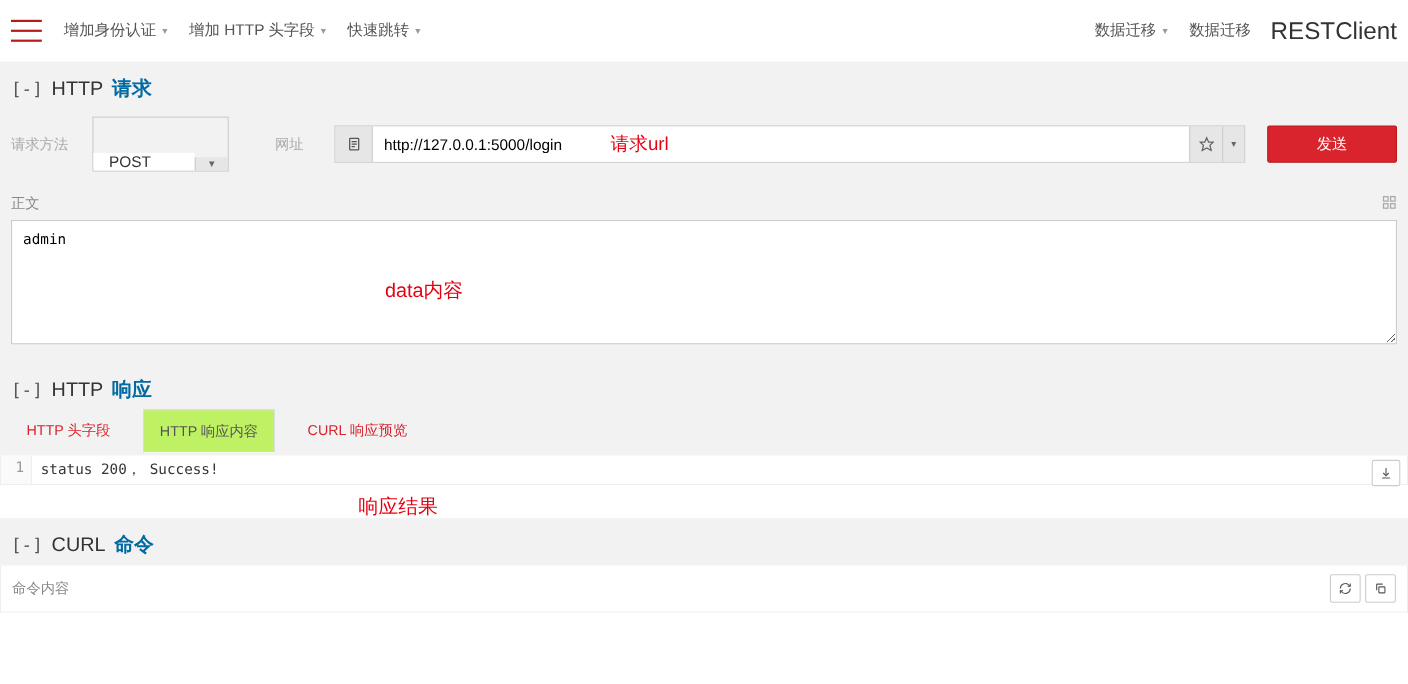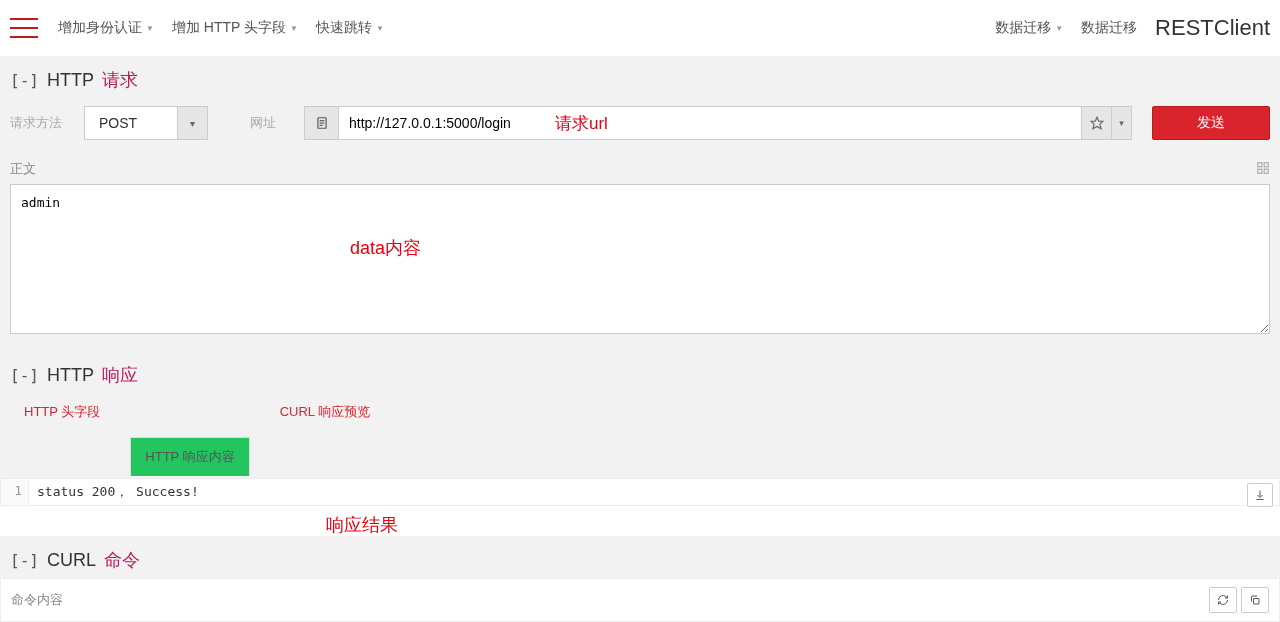--- a/index.html
+++ b/index.html
@@ -12,49 +12,49 @@
   .nav-item { color: #555; margin-right: 18px; cursor: pointer; display: flex; align-items: center; gap: 4px; font-size: 14px; }
   .nav-item .caret { font-size: 8px; color: #999; }
   .spacer { flex: 1; }
   .brand { font-size: 22px; color: #333; font-weight: 300; }
   
   
   .section-bg { background: #f2f2f2; padding: 12px 10px; }
   .section-header { display: flex; align-items: baseline; gap: 8px; margin-bottom: 14px; }
   .section-toggle { font-family: monospace; color: #555; cursor: pointer; font-size: 16px; }
   .section-title { font-size: 18px; font-weight: 400; color: #333; }
-  .section-sub { font-size: 18px; color: #be185d; font-weight: 400; }
+  .section-sub { font-size: 18px; color: #0369a1; font-weight: 700; }
   
   
   .request-row { display: flex; align-items: center; gap: 14px; }
   .label-small { color: #aaa; font-size: 13px; }
-  .method-group { display: flex; border: 1px solid #ccc; height: 34px; }
+  .method-group { display: flex; border: 1px solid #ccc; height: 50px; align-items: flex-end; }
   .method-select { background: #fff; border: none; padding: 0 14px; display: flex; align-items: center; cursor: pointer; font-size: 14px; min-width: 92px; }
   .method-caret { background: #e6e6e6; border-left: 1px solid #ccc; width: 30px; display: flex; align-items: center; justify-content: center; cursor: pointer; font-size: 10px; color: #666; }
   .url-group { display: flex; flex: 1; border: 1px solid #ccc; height: 34px; position: relative; }
   .url-icon { width: 34px; background: #e6e6e6; border-right: 1px solid #ccc; display: flex; align-items: center; justify-content: center; color: #555; }
   .url-input { flex: 1; border: none; padding: 0 10px; outline: none; font-size: 14px; }
   .annot-url { position: absolute; left: 250px; top: 50%; transform: translateY(-50%); color: #e60012; font-size: 17px; pointer-events: none; }
   .star-btn { width: 30px; background: #e6e6e6; border-left: 1px solid #ccc; display: flex; align-items: center; justify-content: center; cursor: pointer; color: #666; }
   .star-caret { width: 20px; background: #e6e6e6; border-left: 1px solid #ccc; display: flex; align-items: center; justify-content: center; cursor: pointer; font-size: 9px; color: #666; }
   .send-btn { background: #d9232d; color: #fff; border: 1px solid #b71c1c; height: 34px; padding: 0 44px; cursor: pointer; font-size: 14px; border-radius: 2px; }
   
   
   .body-area { background: #f2f2f2; padding: 8px 10px 14px; }
   .body-label-row { display: flex; align-items: center; justify-content: space-between; margin-bottom: 6px; }
   .body-label { color: #888; font-size: 13px; }
   .grid-icon { color: #aaa; font-size: 12px; }
-  .body-textarea { width: 100%; height: 150px; border: 1px solid #ccc; padding: 10px; font-family: monospace; font-size: 13px; resize: both; position: relative; background: #fff; }
+  .body-textarea { width: 100%; height: 113px; border: 1px solid #ccc; padding: 10px; font-family: monospace; font-size: 13px; resize: both; position: relative; background: #fff; }
   .body-wrapper { position: relative; }
   .annot-data { position: absolute; left: 340px; top: 52px; color: #e60012; font-size: 18px; pointer-events: none; }
   
   
   .tabs { display: flex; border-bottom: 1px solid transparent; gap: 16px; margin-top: 6px; }
   .tab { padding: 10px 14px; cursor: pointer; color: #d9232d; font-size: 13px; background: transparent; }
-  .tab.active { background: #22c55e; border: 1px solid #ddd; border-bottom: 1px solid #fff; color: #555; margin-top: 44px; }
+  .tab.active { background: #bef264; border: 1px solid #ddd; border-bottom: 1px solid #fff; color: #555; }
   
   .response-body { background: #fff; border: 1px solid #eee; margin-top: 0; position: relative; }
   .code-row { display: flex; }
   .line-no { width: 28px; text-align: right; padding: 4px 6px 4px 0; color: #999; font-family: monospace; font-size: 13px; border-right: 1px solid #eee; background: #fafafa; }
   .code-text { padding: 4px 8px; font-family: monospace; font-size: 13px; flex: 1; }
   .download-btn { position: absolute; right: 6px; top: 4px; border: 1px solid #ccc; background: #fff; width: 26px; height: 24px; display: flex; align-items: center; justify-content: center; cursor: pointer; font-size: 12px; color: #555; border-radius: 2px; }
   .annot-resp { position: absolute; left: 325px; bottom: -32px; color: #e60012; font-size: 18px; pointer-events: none; }
   
   
   .curl-row { display: flex; align-items: center; padding: 8px 10px; background: #fff; border: 1px solid #eee; }

